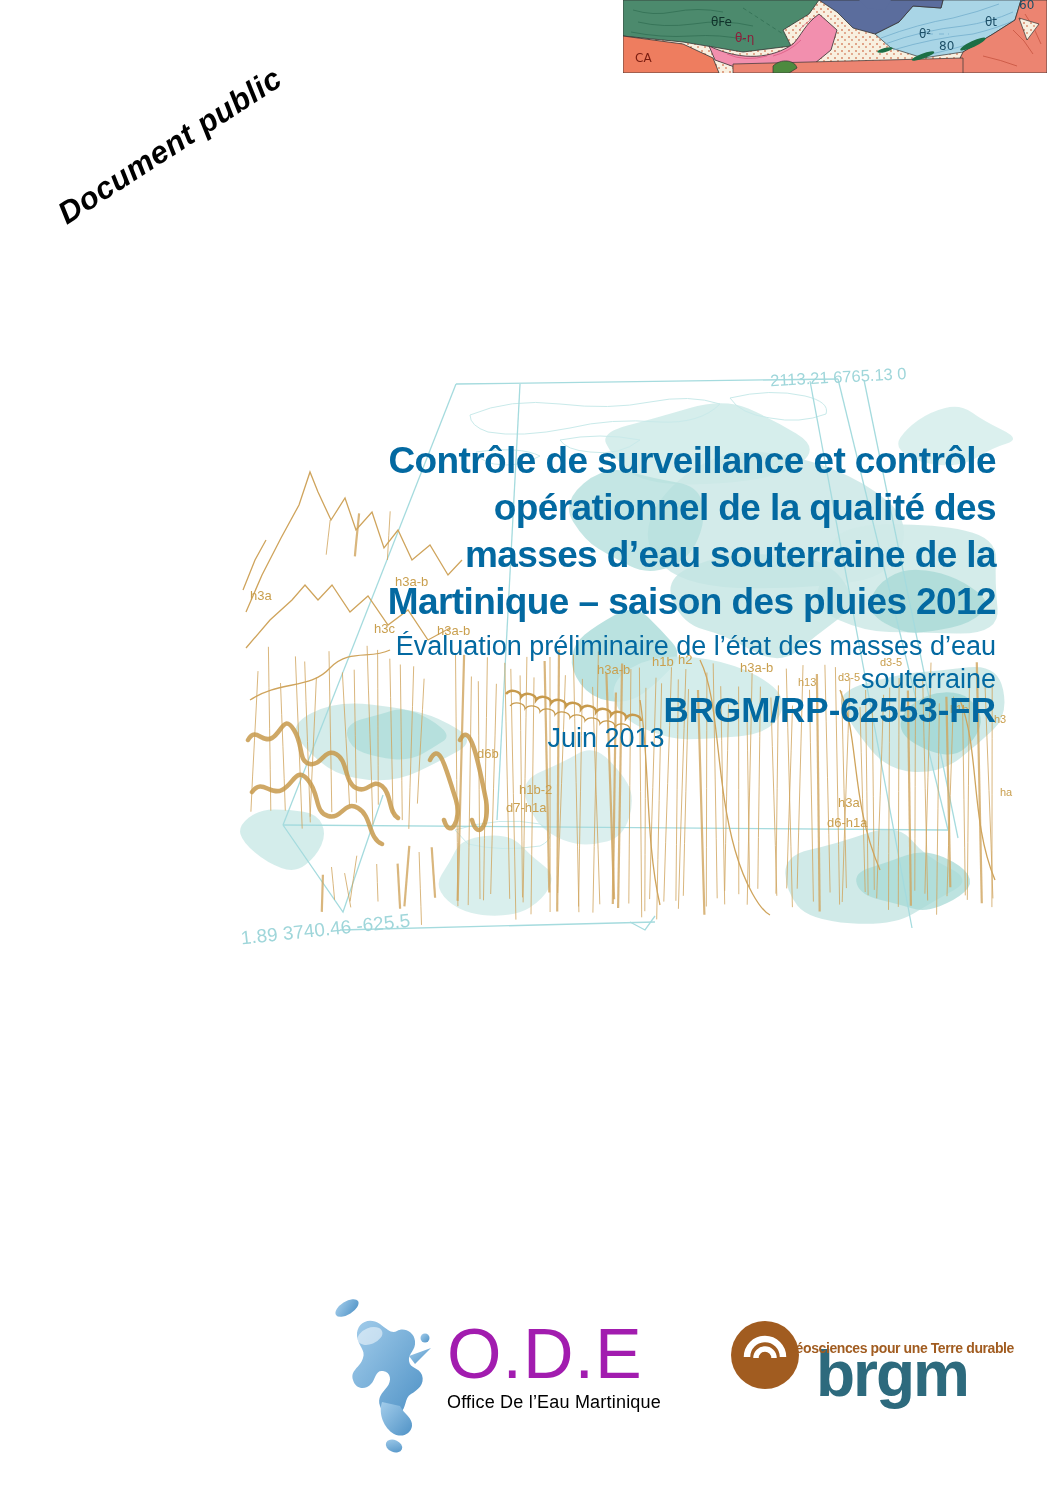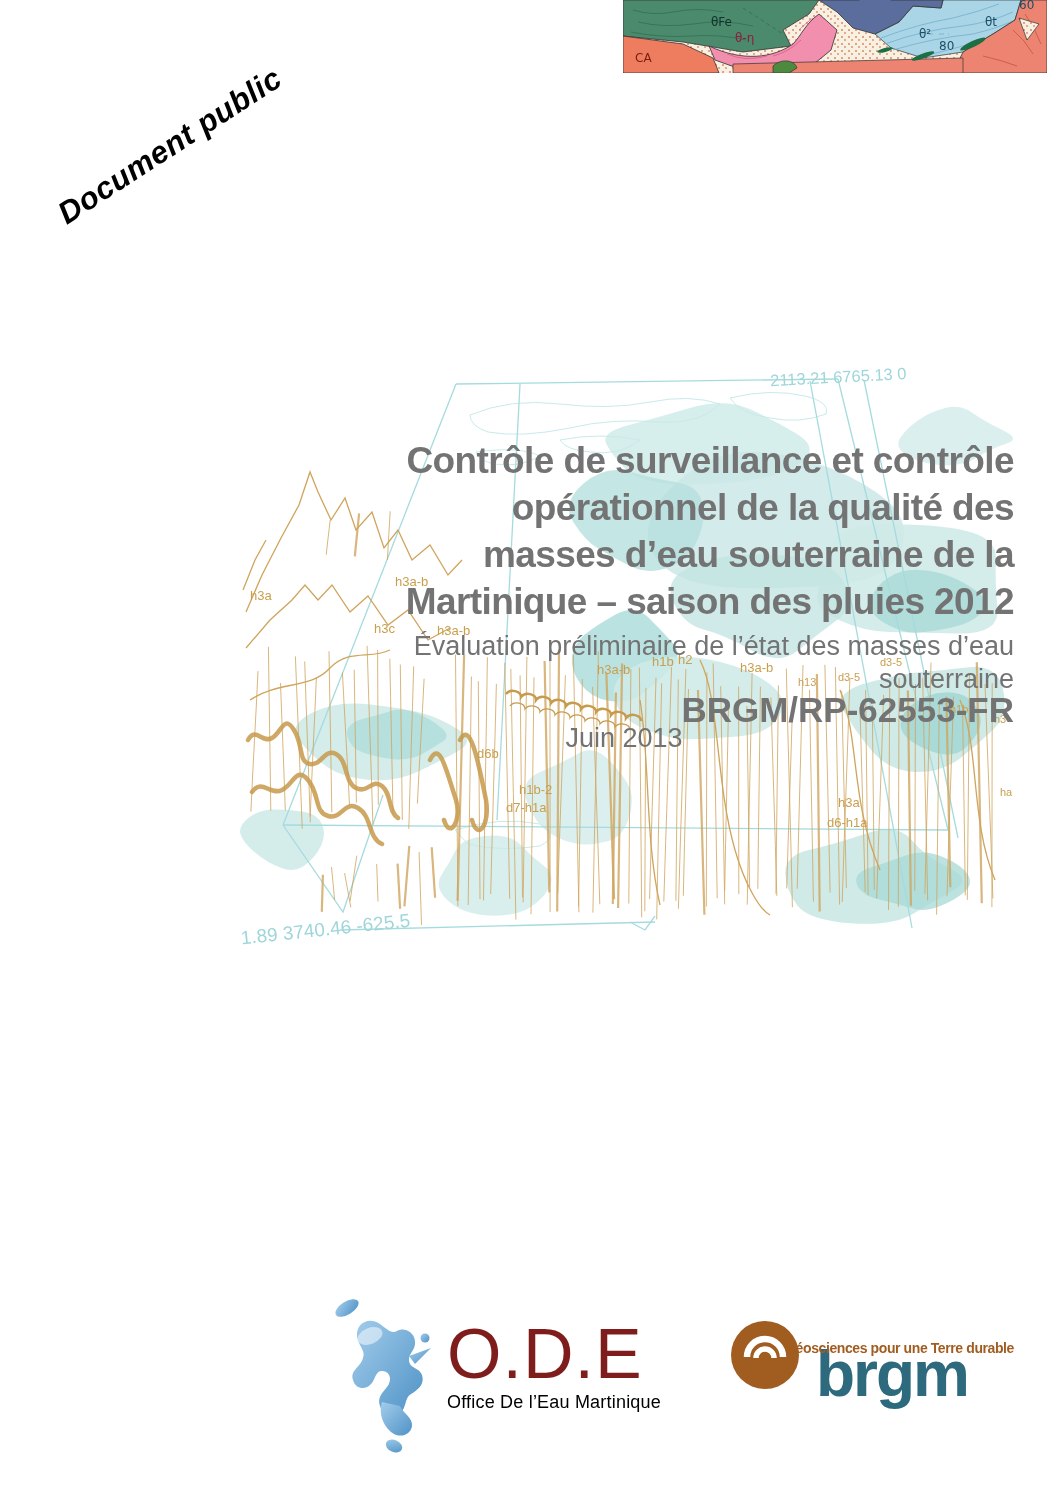--- a/index.html
+++ b/index.html
@@ -7,31 +7,31 @@
         font-family:"Liberation Sans",sans-serif;margin:0 auto;}
   
   .stamp{position:absolute;left:30px;top:128px;width:280px;text-align:center;
          font-style:italic;font-weight:bold;font-size:31px;color:#000;
          transform:rotate(-33deg);transform-origin:center;letter-spacing:.5px;}
   
   .geomap{position:absolute;left:623px;top:0;width:424px;height:73px;display:block;}
   
   .bgart{position:absolute;left:0;top:0;width:1058px;height:1497px;display:block;z-index:0;}
   
-  .titleblock{position:absolute;top:437px;right:44px;width:780px;text-align:right;z-index:2;color:#737373;}
+  .titleblock{position:absolute;top:437px;right:62px;width:780px;text-align:right;z-index:2;color:#0369a1;}
   .title-line{font-weight:bold;font-size:37px;line-height:47px;letter-spacing:-0.6px;white-space:nowrap;}
   .subtitle-line{font-size:27px;line-height:33px;white-space:nowrap;}
   .subtitle-wrap{margin-top:5px;}
   .rapport{font-size:33px;line-height:36px;margin-top:8px;}
   .ref{font-weight:bold;font-size:35px;line-height:28px;}
   .date{font-size:27px;line-height:28px;text-align:center;}
   
   .ode-graphic{position:absolute;left:330px;top:1294px;width:124px;height:172px;z-index:2;}
   .ode-text{position:absolute;left:447px;top:1320px;z-index:2;white-space:nowrap;}
-  .ode-acro{font-size:70px;line-height:68px;color:#7f1d1d;letter-spacing:1px;}
+  .ode-acro{font-size:70px;line-height:68px;color:#a21caf;letter-spacing:1px;}
   .ode-tag{font-size:18px;color:#000000;margin-top:4px;letter-spacing:.2px;}
   .brgm-graphic{position:absolute;left:724px;top:1316px;width:86px;height:82px;z-index:2;}
   .brgm-name{position:absolute;left:799px;top:1342px;font-size:64px;font-weight:bold;
              color:#2d6a7d;letter-spacing:-2px;line-height:64px;z-index:2;margin-left:17px;}
   .brgm-tag{position:absolute;right:44px;top:1340px;font-size:14px;font-weight:bold;
             color:#a15c20;letter-spacing:-0.4px;white-space:nowrap;z-index:2;}
   .ulabel{font-family:"Liberation Sans",sans-serif;font-size:13px;fill:#c99f4e;}
   .ulabel-sm{font-family:"Liberation Sans",sans-serif;font-size:11px;fill:#c99f4e;}
   .coordtext{font-family:"Liberation Sans",sans-serif;fill:#9fd6da;}
   .mlabel{font-family:"DejaVu Sans",sans-serif;font-size:12px;}

